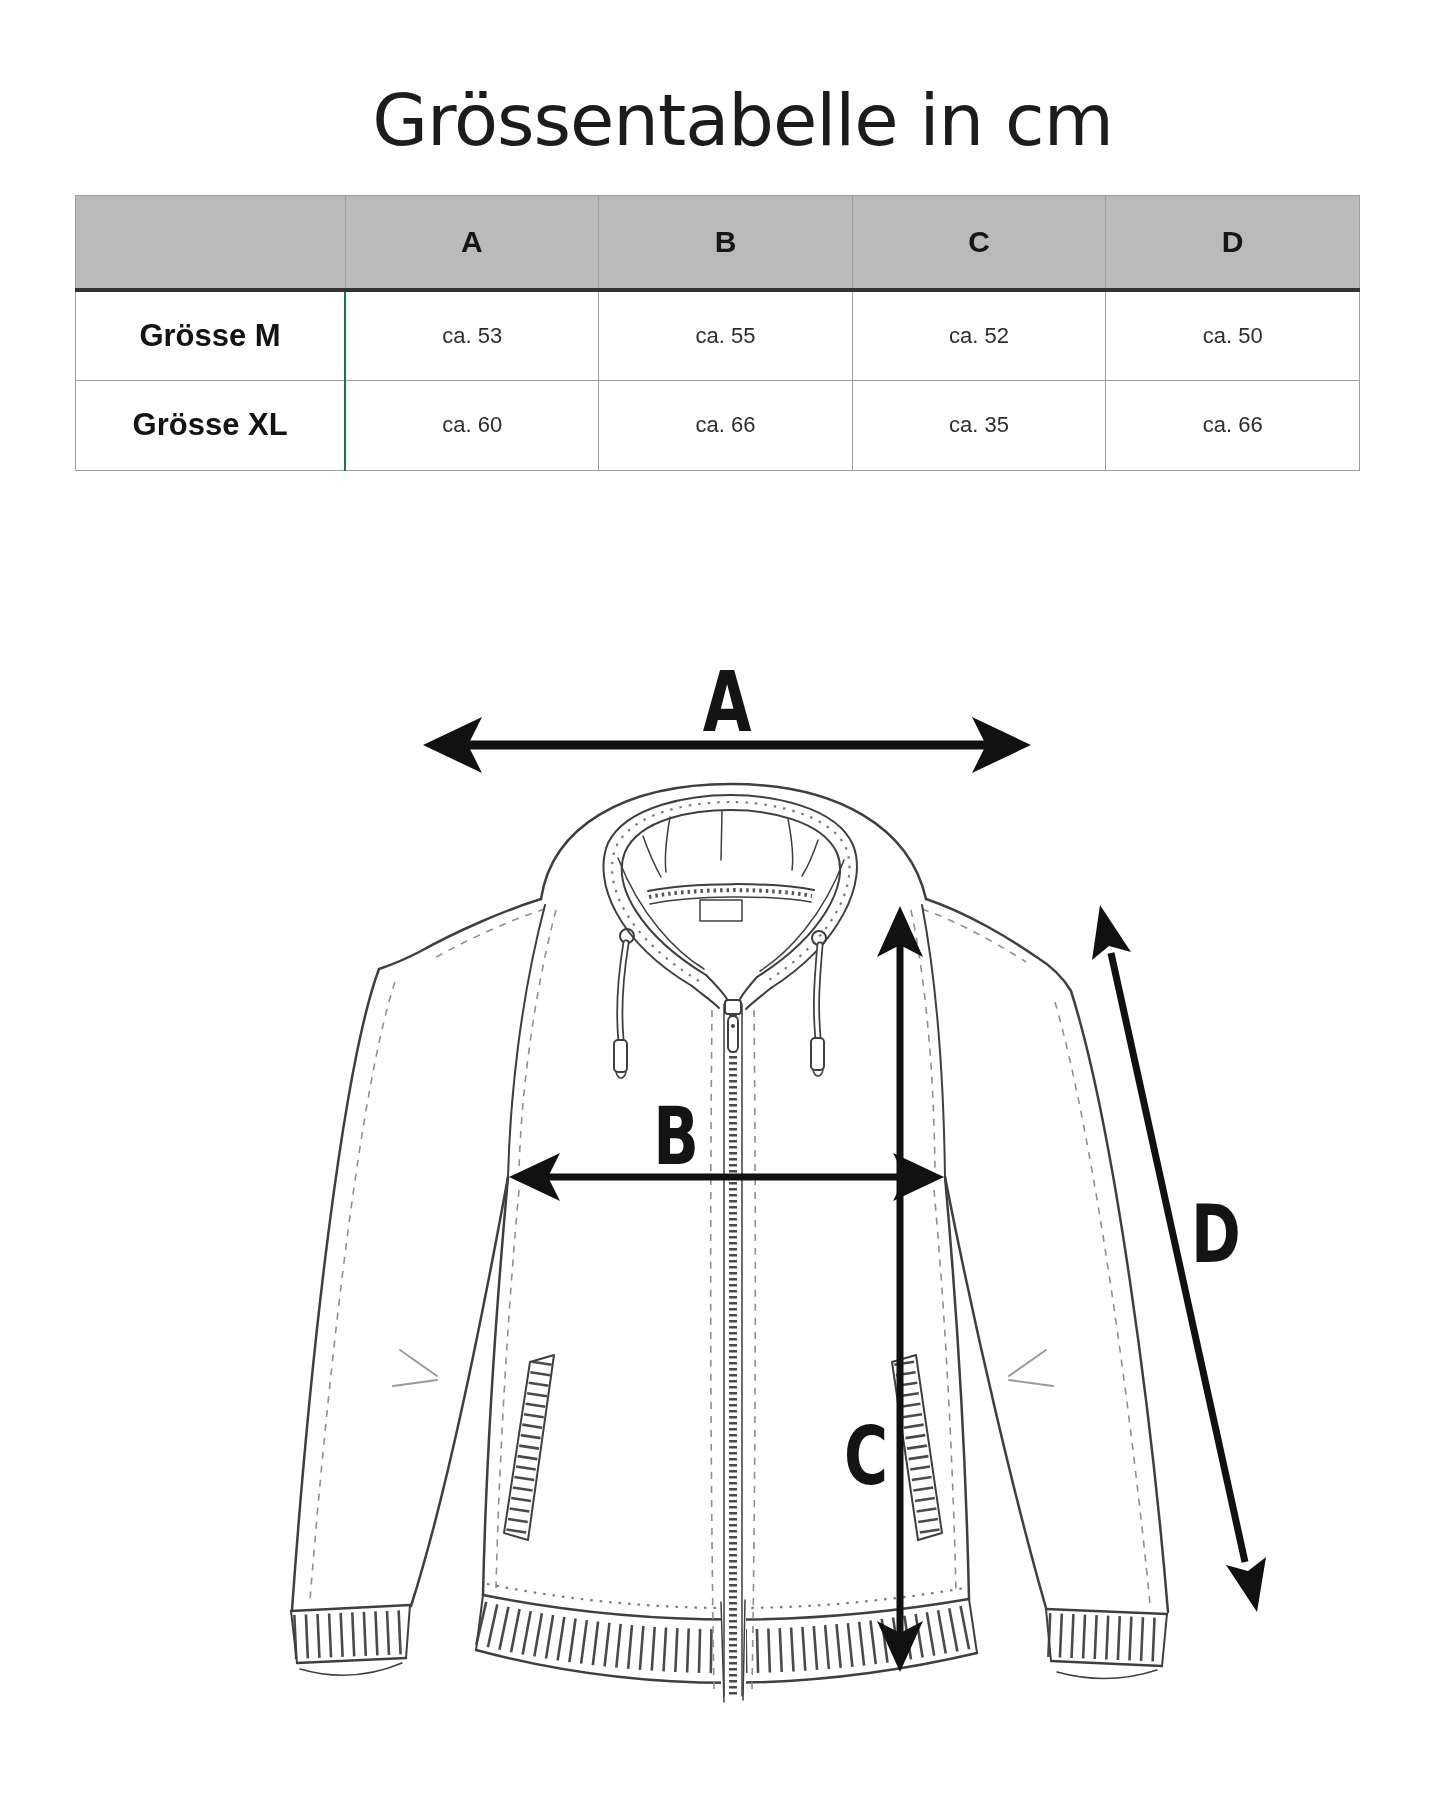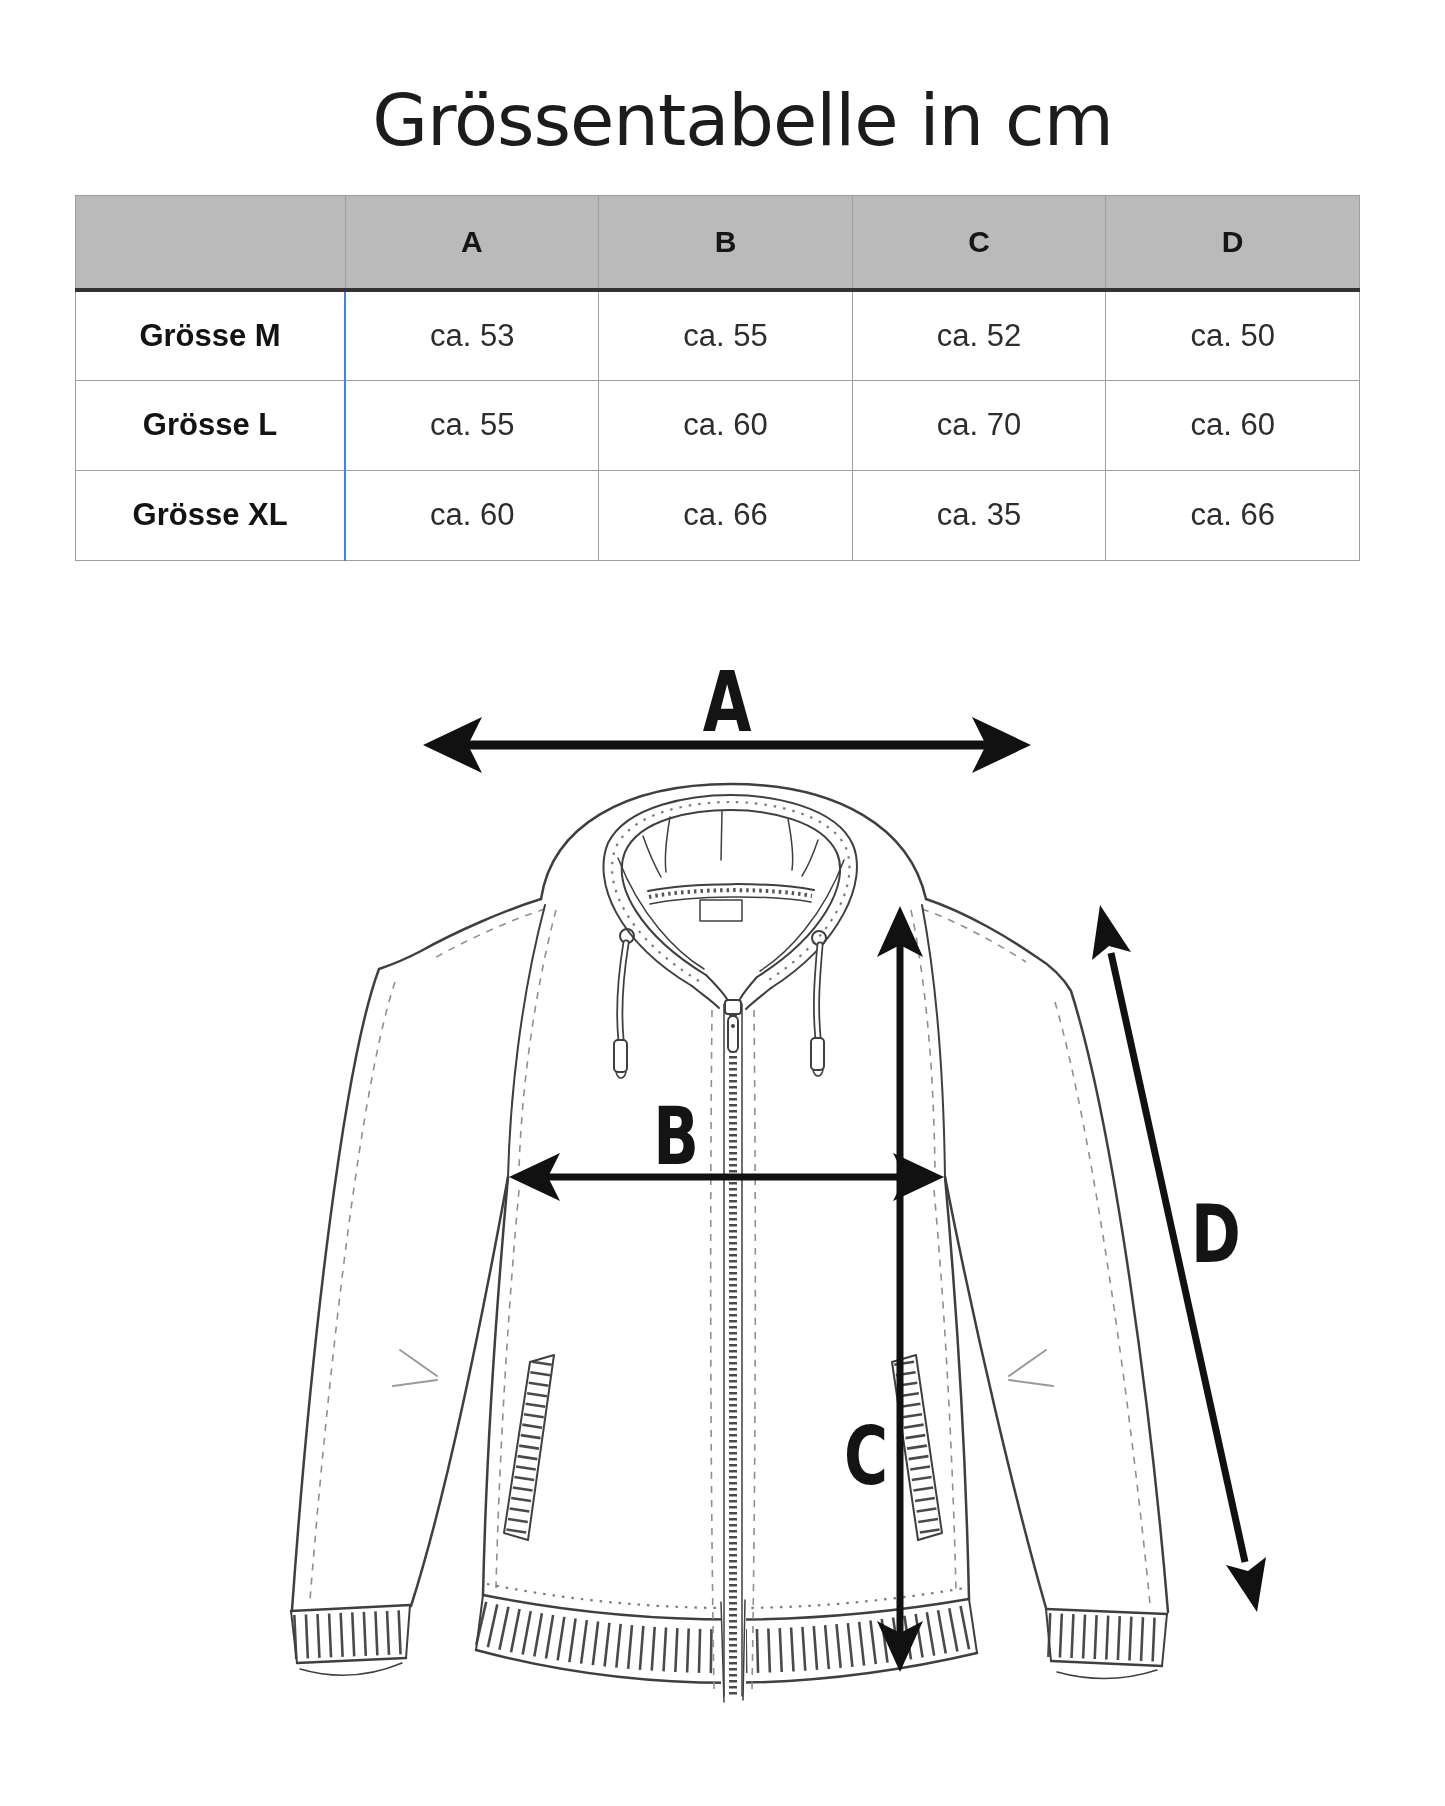--- a/index.html
+++ b/index.html
@@ -39,24 +39,24 @@
   .size-table thead th{
     background:var(--c-header_bg,#b9bab9);
     height:92px;
     font-size:30px;font-weight:bold;
     color:#161616;
     border-bottom:4px solid var(--c-table_border_dark,#333333);
   }
   .size-table tbody tr{height:90px;}
   .size-table tbody th{
     font-size:31px;font-weight:bold;color:#131313;
-    border-right:2px solid #3b82f6;
+    border-right:2px solid #15803d;
   }
   .size-table tbody td{
-    font-size:31px;font-weight:normal;color:#2d2d2d;
+    font-size:22px;font-weight:normal;color:#2d2d2d;
   }
   svg.diagram{position:absolute;left:0;top:0;}
   
   .ln   {fill:none;stroke:var(--c-sketch_line,#3f3f3f);stroke-width:2.5;stroke-linecap:round;stroke-linejoin:round;}
   .ln2  {fill:none;stroke:var(--c-sketch_line,#3f3f3f);stroke-width:2;stroke-linecap:round;stroke-linejoin:round;}
   .ln1  {fill:none;stroke:var(--c-sketch_line,#3f3f3f);stroke-width:1.5;stroke-linecap:round;stroke-linejoin:round;}
   .dash {fill:none;stroke:#8f8f8f;stroke-width:1.6;stroke-dasharray:7 7;}
   .dot  {fill:none;stroke:#7a7a7a;stroke-width:2.2;stroke-dasharray:2.5 7;}
   .stitch{fill:none;stroke:#555555;stroke-dasharray:2.5 4;}
   .rib  {fill:none;stroke:#4a4a4a;stroke-dasharray:2.6 9;}
@@ -102,27 +102,20 @@
     </thead>
     <tbody>
       <tr>
         <th>Grösse M</th>
         <td>ca. 53</td>
         <td>ca. 55</td>
         <td>ca. 52</td>
         <td>ca. 50</td>
       </tr>
       <tr>
-        <th>Grösse L</th>
-        <td>ca. 55</td>
-        <td>ca. 60</td>
-        <td>ca. 70</td>
-        <td>ca. 60</td>
-      </tr>
-      <tr>
         <th>Grösse XL</th>
         <td>ca. 60</td>
         <td>ca. 66</td>
         <td>ca. 35</td>
         <td>ca. 66</td>
       </tr>
     </tbody>
   </table>
 
   <svg class="diagram" width="1445" height="1806" viewBox="0 0 1445 1806" xmlns="http://www.w3.org/2000/svg">

